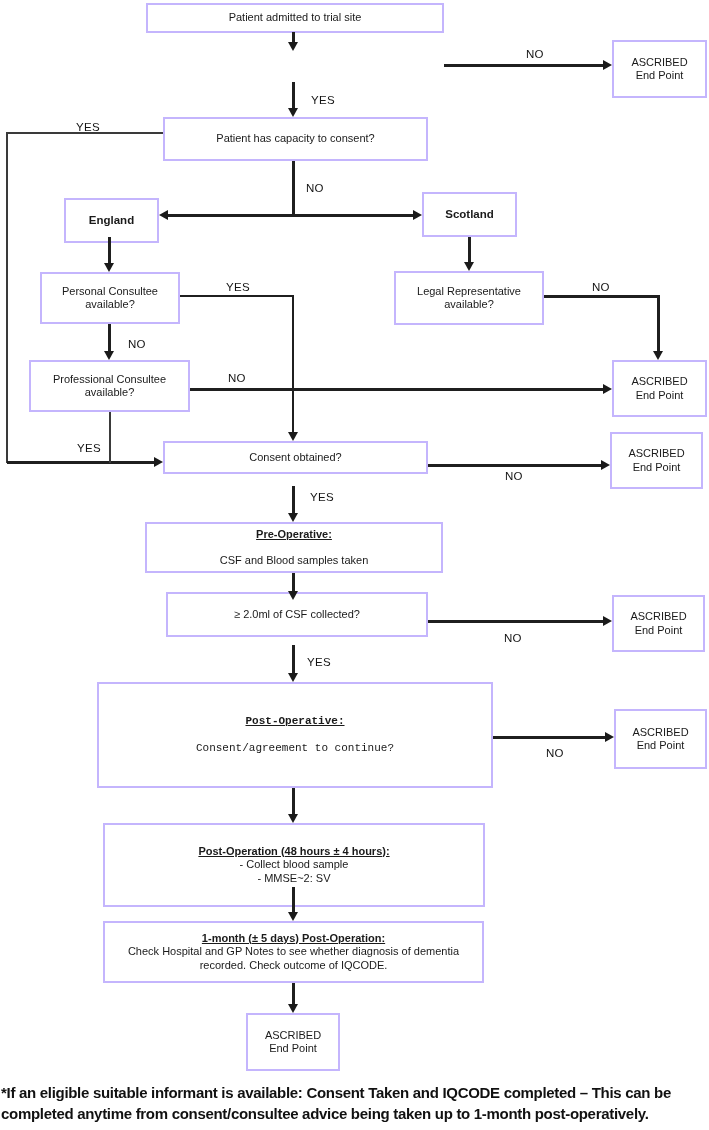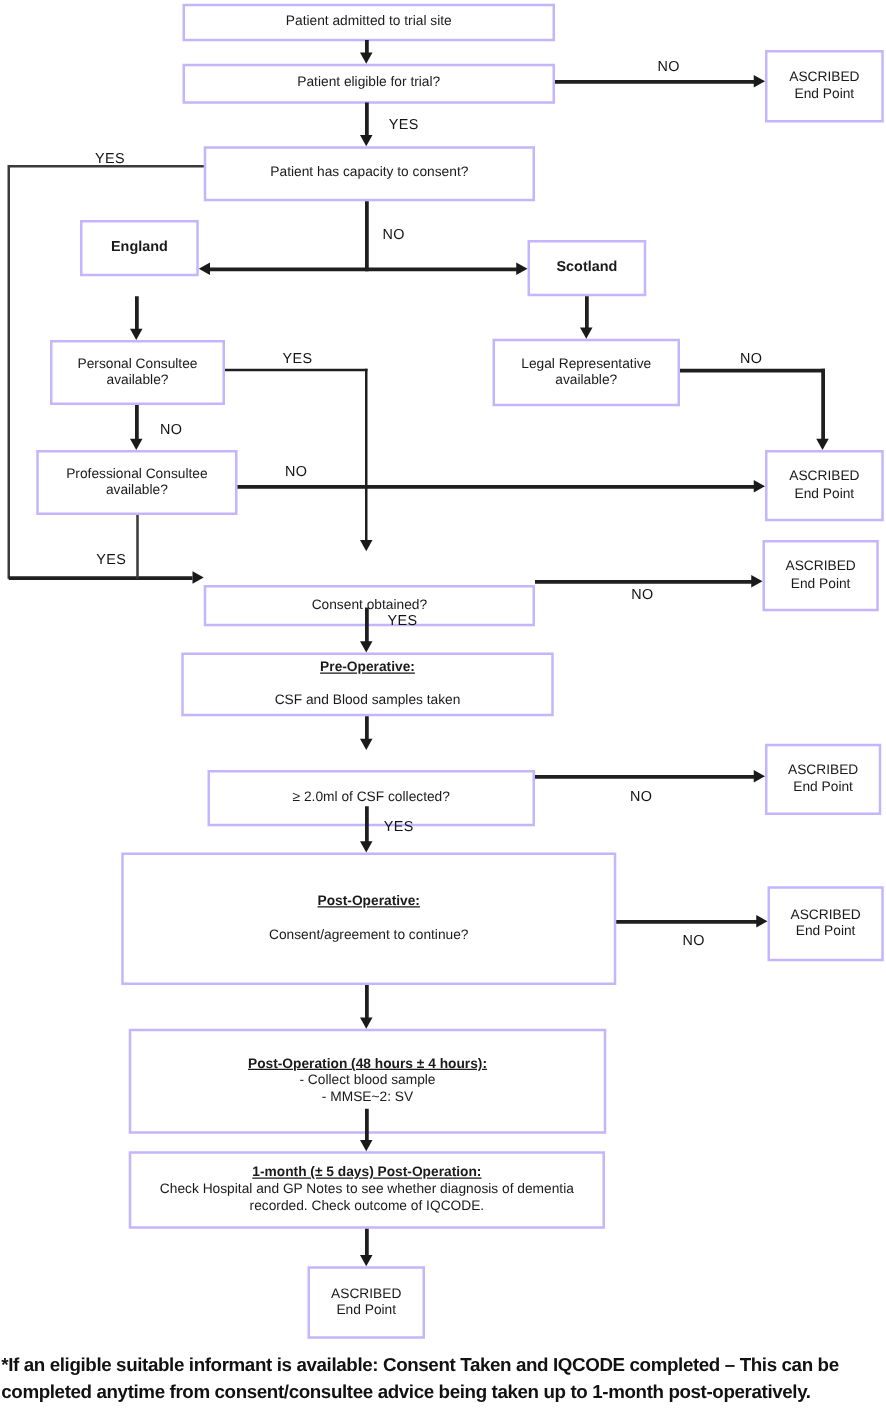--- a/index.html
+++ b/index.html
@@ -30,62 +30,59 @@
 </style>
 </head>
 <body>
 
 <div id="canvas">
 
   <div class="node" style="left:146px;top:3px;width:298px;height:30px;">
     <span>Patient admitted to trial site</span>
   </div>
 
-  <div class="node" style="left:146px;top:51px;width:298px;height:32px;">
-    <span>Patient eligible for trial?</span>
-  </div>
 
   <div class="node" style="left:163px;top:117px;width:265px;height:44px;">
     <span>Patient has capacity to consent?</span>
   </div>
 
-  <div class="node country" style="left:64px;top:176px;width:95px;height:45px;">
+  <div class="node country" style="left:64px;top:198px;width:95px;height:45px;">
     <span>England</span>
   </div>
 
   <div class="node country" style="left:422px;top:192px;width:95px;height:45px;">
     <span>Scotland</span>
   </div>
 
   <div class="node" style="left:40px;top:272px;width:140px;height:52px;padding:2px 14px;">
     <span>Personal Consultee available?</span>
   </div>
 
   <div class="node" style="left:394px;top:271px;width:150px;height:54px;padding:2px 14px;">
     <span>Legal Representative available?</span>
   </div>
 
   <div class="node" style="left:29px;top:360px;width:161px;height:52px;padding:2px 18px;align-items:flex-end;">
     <span>Professional Consultee available?</span>
   </div>
 
-  <div class="node" style="left:163px;top:441px;width:265px;height:33px;margin-top:27px;">
+  <div class="node" style="left:163px;top:441px;width:265px;height:33px;">
     <span>Consent obtained?</span>
   </div>
 
   <div class="node" style="left:145px;top:522px;width:298px;height:51px;gap:13px;">
     <span class="u-title">Pre-Operative:</span>
     <span>CSF and Blood samples taken</span>
   </div>
 
-  <div class="node" style="left:166px;top:616px;width:262px;height:45px;">
+  <div class="node" style="left:166px;top:592px;width:262px;height:45px;">
     <span>≥ 2.0ml of CSF collected?</span>
   </div>
 
-  <div class="node" style="left:97px;top:682px;width:396px;height:106px;">
+  <div class="node" style="left:97px;top:682px;width:396px;height:106px;font-family:Liberation Mono, monospace;">
     <span class="u-title">Post-Operative:</span>
     <span class="gap"></span>
     <span>Consent/agreement to continue?</span>
   </div>
 
   <div class="node" style="left:103px;top:823px;width:382px;height:84px;">
     <span class="u-title">Post-Operation (48 hours ± 4 hours):</span>
     <span>- Collect blood sample</span>
     <span>- MMSE~2: SV</span>
   </div>

